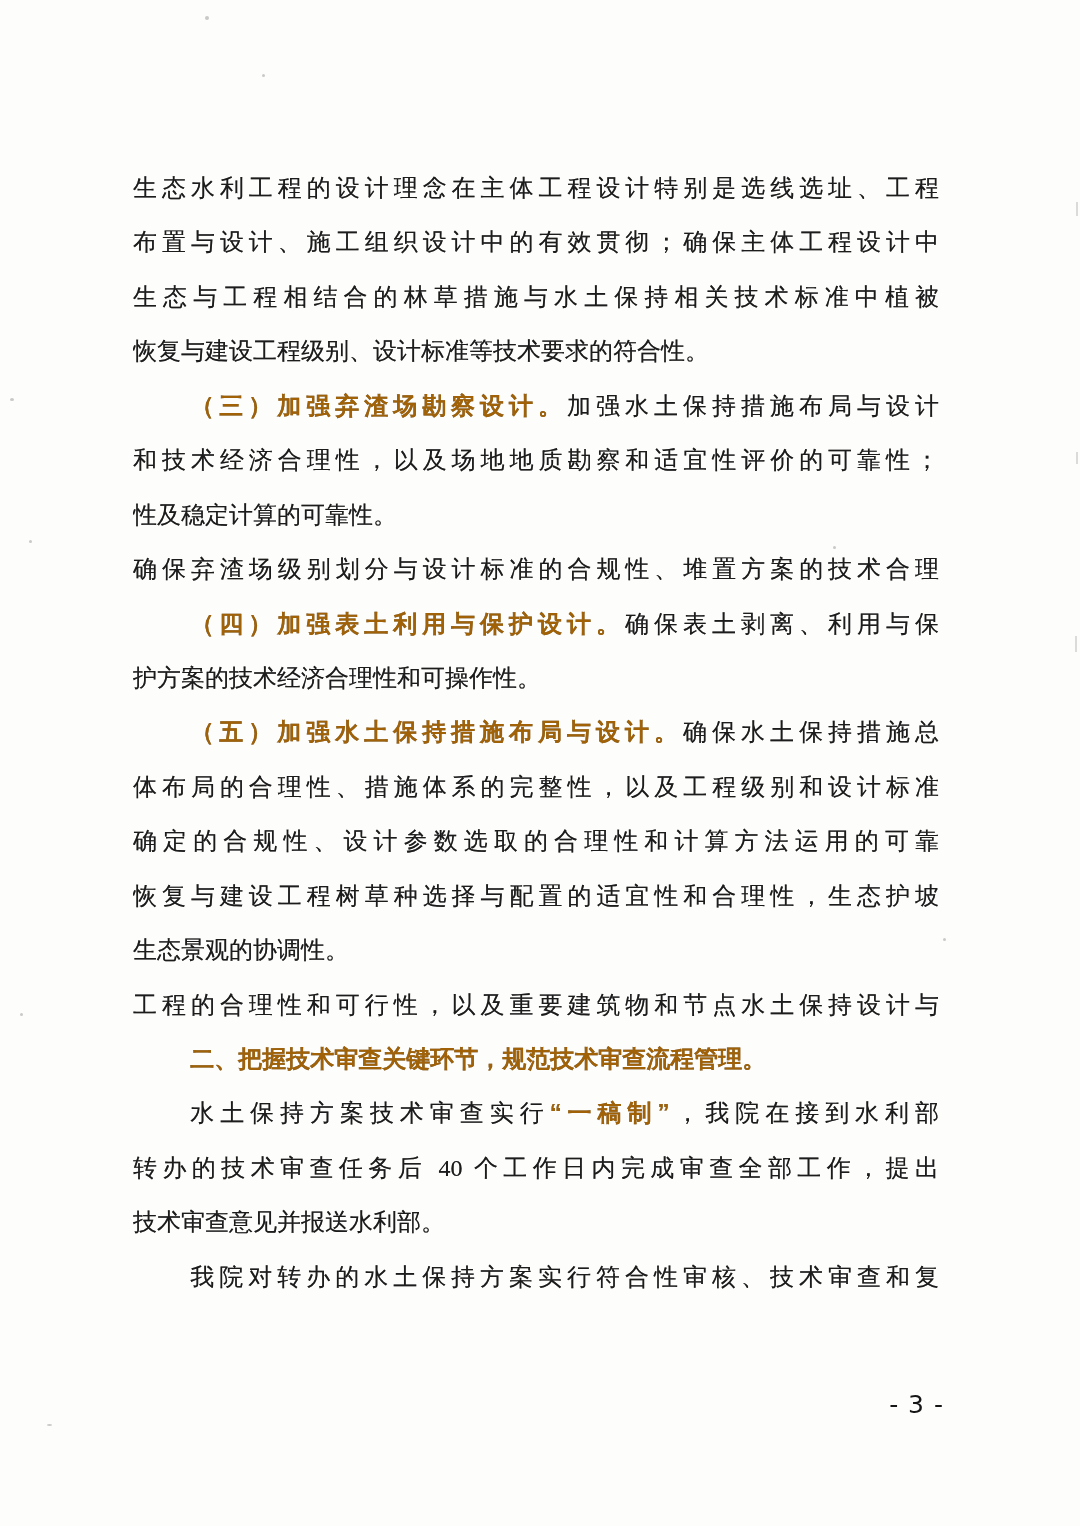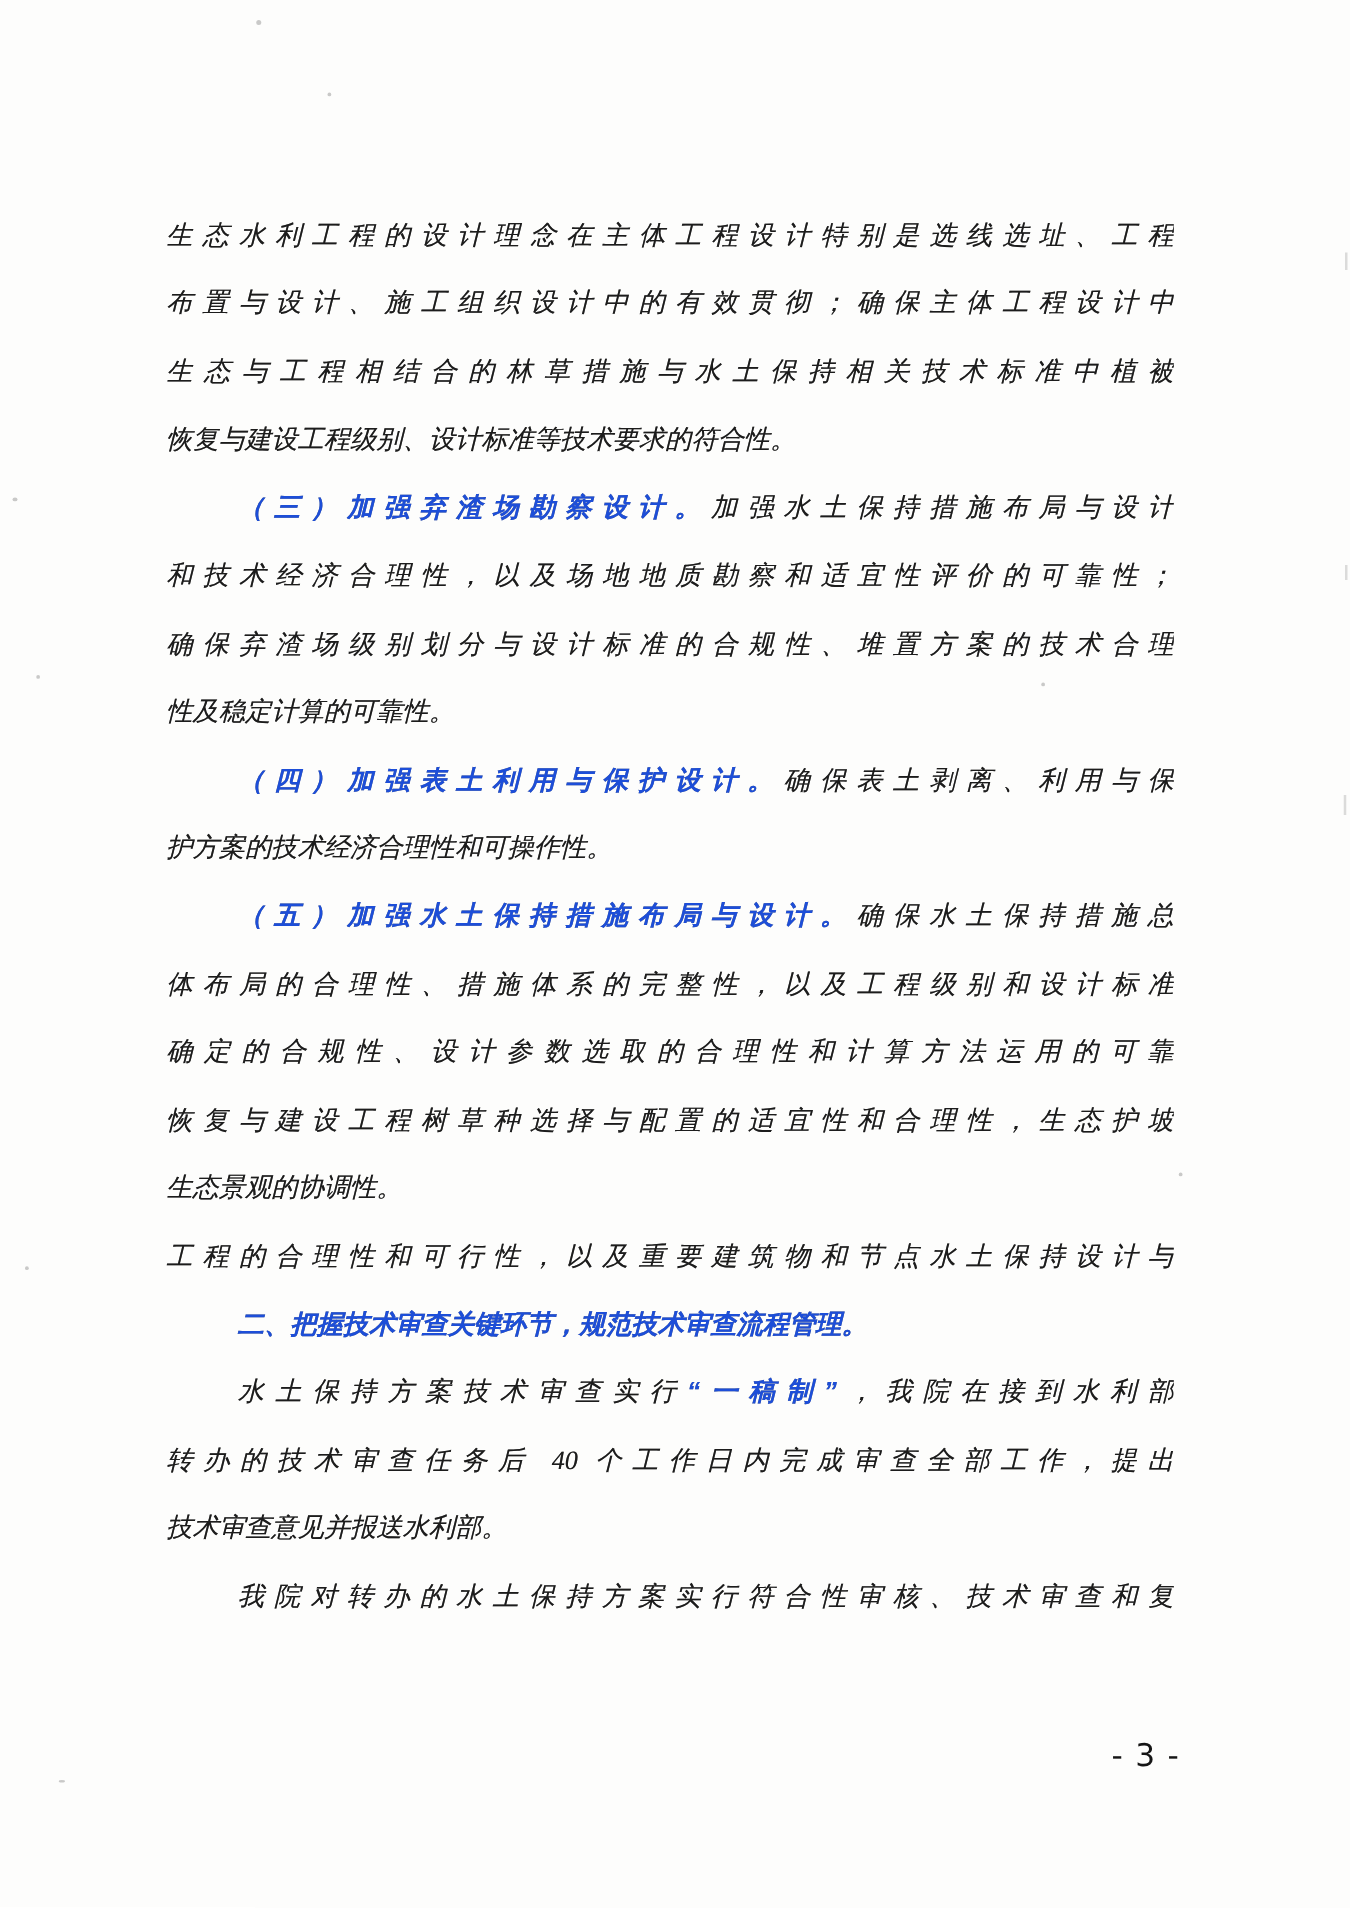--- a/index.html
+++ b/index.html
@@ -12,33 +12,32 @@
     font-family:"Liberation Serif","DejaVu Serif",serif;
     color:#1c1c1c;
   }
   .text-block{
     position:absolute;
     left:133px;top:161px;width:806px;
   }
   .ln{
     height:54.45px;
     line-height:54.45px;
-    font-size:21px;
+    font-size:24px;
     text-align:justify;
     text-justify:inter-character;
     overflow:hidden;
     text-shadow:0 0 0.5px rgba(25,25,25,.6);
-    font-style:italic;
   }
   .j{text-align-last:justify;}
   .ind{text-indent:57.2px;}
   .b{
     font-family:"Liberation Sans","DejaVu Sans",sans-serif;
     font-weight:700;
-    color:#1d4ed8;
+    color:#a16207;
     text-shadow:0 0 0.4px rgba(10,10,10,.55);
   }
   .pageno{
     position:absolute;
     top:1390px;right:136px;
     font-family:"DejaVu Sans","Liberation Sans",sans-serif;
     font-size:25px;
     letter-spacing:1px;
     color:#151515;
   }
@@ -69,23 +68,23 @@
     <div class="ln j"><span>布置与设计、施工组织设计中的有效贯彻；确保主体工程设计中</span></div>
 
     <div class="ln j"><span>生态与工程相结合的林草措施与水土保持相关技术标准中植被</span></div>
 
     <div class="ln"><span>恢复与建设工程级别、设计标准等技术要求的符合性。</span></div>
 
     <div class="ln j ind"><span class="b">（三）加强弃渣场勘察设计。</span><span>加强水土保持措施布局与设计</span></div>
 
     <div class="ln j"><span>和技术经济合理性，以及场地地质勘察和适宜性评价的可靠性；</span></div>
 
+    <div class="ln"><span>性及稳定计算的可靠性。</span></div>
+
     <div class="ln j"><span>确保弃渣场级别划分与设计标准的合规性、堆置方案的技术合理</span></div>
-
-    <div class="ln"><span>性及稳定计算的可靠性。</span></div>
 
     <div class="ln j ind"><span class="b">（四）加强表土利用与保护设计。</span><span>确保表土剥离、利用与保</span></div>
 
     <div class="ln"><span>护方案的技术经济合理性和可操作性。</span></div>
 
     <div class="ln j ind"><span class="b">（五）加强水土保持措施布局与设计。</span><span>确保水土保持措施总</span></div>
 
     <div class="ln j"><span>体布局的合理性、措施体系的完整性，以及工程级别和设计标准</span></div>
 
     <div class="ln j"><span>确定的合规性、设计参数选取的合理性和计算方法运用的可靠</span></div>

